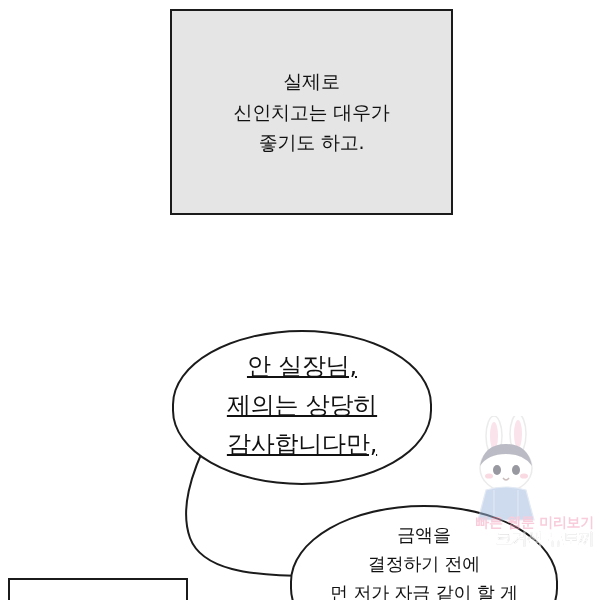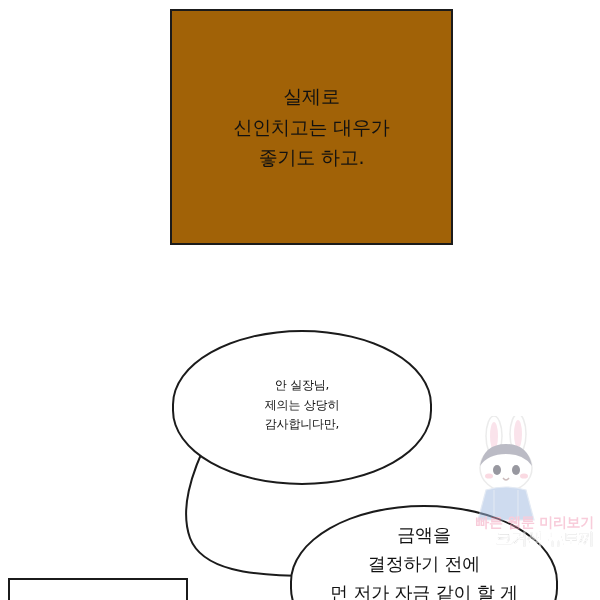--- a/index.html
+++ b/index.html
@@ -21,22 +21,22 @@
     background: #ffffff;
     overflow: hidden;
   }
 
   
   .narration-box {
     position: absolute;
     left: 170px;
     top: 9px;
     width: 283px;
-    height: 236px;
-    background: #a16207;
+    height: 206px;
+    background: #e5e5e5;
     border: 2px solid #1b1b1b;
     box-sizing: border-box;
     display: flex;
     align-items: center;
     justify-content: center;
   }
   .narration-text {
     text-align: center;
     font-size: 19px;
     line-height: 1.62;
@@ -56,26 +56,27 @@
     border: 2px solid #1b1b1b;
     border-radius: 50% / 48%;
     box-sizing: border-box;
     display: flex;
     align-items: center;
     justify-content: center;
     z-index: 3;
   }
   .bubble-1-text {
     text-align: center;
-    font-size: 12px;
+    font-size: 24px;
     line-height: 1.62;
     color: #111111;
     white-space: pre-line;
     letter-spacing: -0.2px;
     transform: translateY(-2px);
+    text-decoration: underline;
   }
   
   .bubble-1-tail {
     position: absolute;
     left: 150px;
     top: 430px;
     width: 170px;
     height: 150px;
     z-index: 2;
   }

